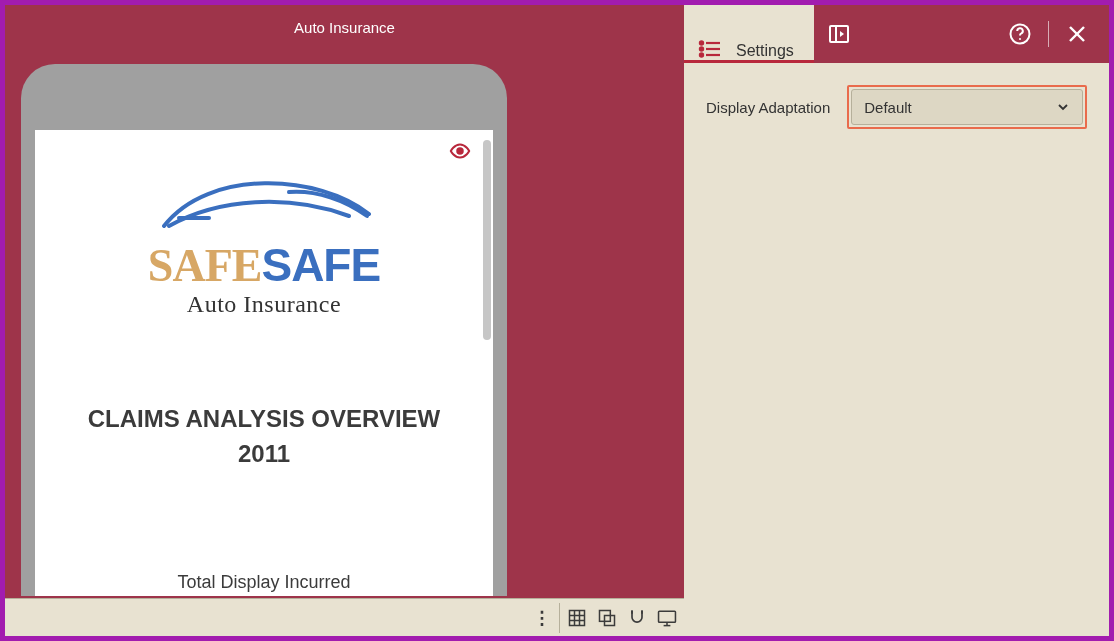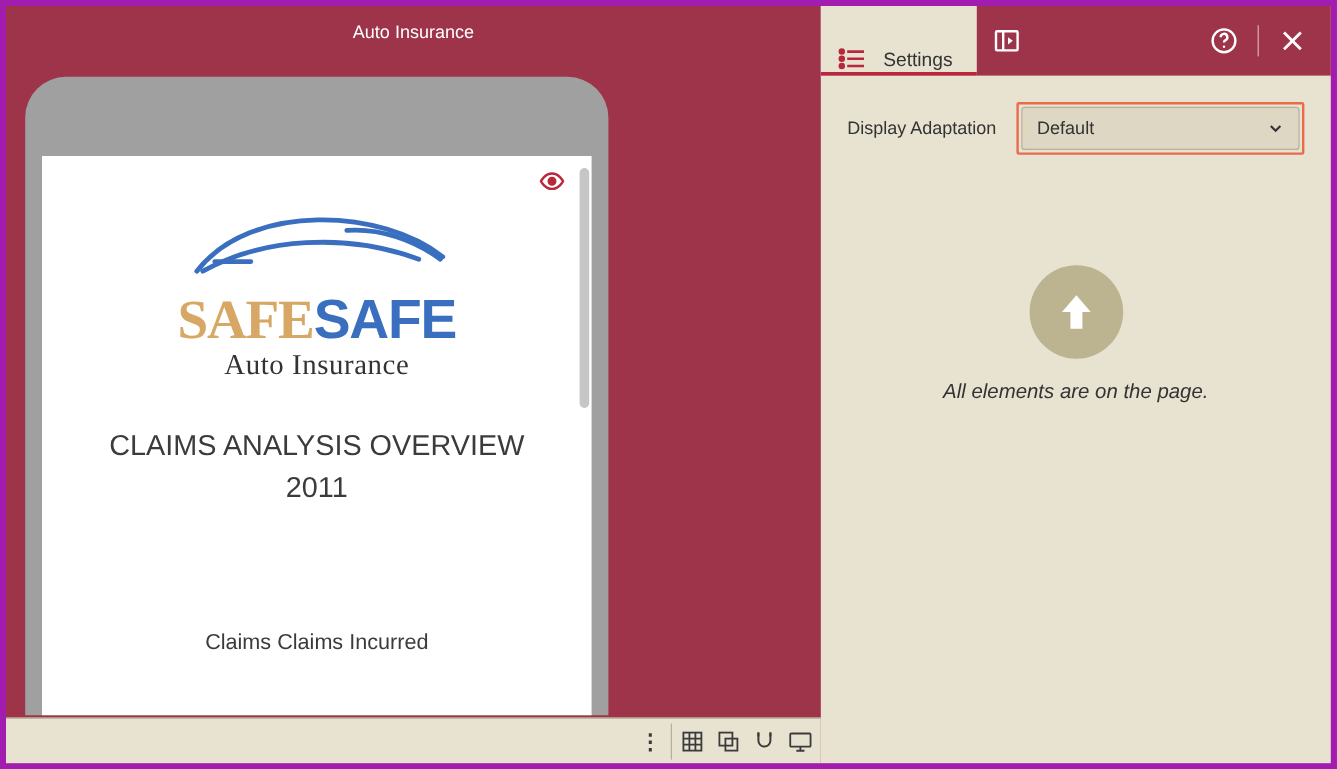--- a/index.html
+++ b/index.html
@@ -74,24 +74,24 @@
   .logo-safe { color: #d7a765; font-family: Liberation Serif, serif; }
   .logo-miles { color: #3a6fbf; }
   .logo-sub {
     font-family: Georgia, 'Times New Roman', serif;
     font-size: 24px;
     color: #333;
     margin-top: 2px;
     letter-spacing: 0.5px;
   }
   .overview-title {
-    margin-top: 36px;
+    margin-top: 84px;
     text-align: center;
     font-size: 24px;
-    font-weight: 400;
+    font-weight: 700;
     color: #3b3b3b;
     line-height: 1.45;
     padding: 0 18px;
   }
   .total-claims {
     margin-top: 100px;
     text-align: center;
     font-size: 18px;
     color: #3b3b3b;
   }
@@ -284,21 +284,21 @@
             <span class="logo-safe">SAFE</span><span class="logo-miles">SAFE</span>
           </div>
           <div class="logo-sub">Auto Insurance</div>
         </div>
 
         <div class="overview-title">
           <div>CLAIMS ANALYSIS OVERVIEW</div>
           <div>2011</div>
         </div>
 
-        <div class="total-claims">Claims Claims Incurred</div>
+        <div class="total-claims">Total Display Incurred</div>
       </div>
     </div>
 
     <div class="bottom-bar">
       <div class="btn">
           <span class="vdots">⋮</span>
         </div>
       <div class="sep"></div>
       <div class="btn">
         <svg width="20" height="20" viewBox="0 0 24 24" fill="none" stroke="#3b3b3b" stroke-width="1.8">
@@ -376,24 +376,16 @@
         <div class="select-wrap">
           <div class="select">
             <span>Default</span>
             <svg width="14" height="14" viewBox="0 0 14 14">
               <polyline points="3,5 7,9 11,5" fill="none" stroke="#333" stroke-width="1.8"></polyline>
             </svg>
           </div>
         </div>
       </div>
 
-      <div class="empty-state">
-        <div class="upload-circle">
-          <svg width="40" height="40" viewBox="0 0 40 40">
-            <polygon points="20,6 32,20 25,20 25,34 15,34 15,20 8,20" fill="#fff"></polygon>
-          </svg>
-        </div>
-        <div class="empty-text">All elements are on the page.</div>
-      </div>
     </div>
   </div>
 
 </div>
 
 </body></html>

